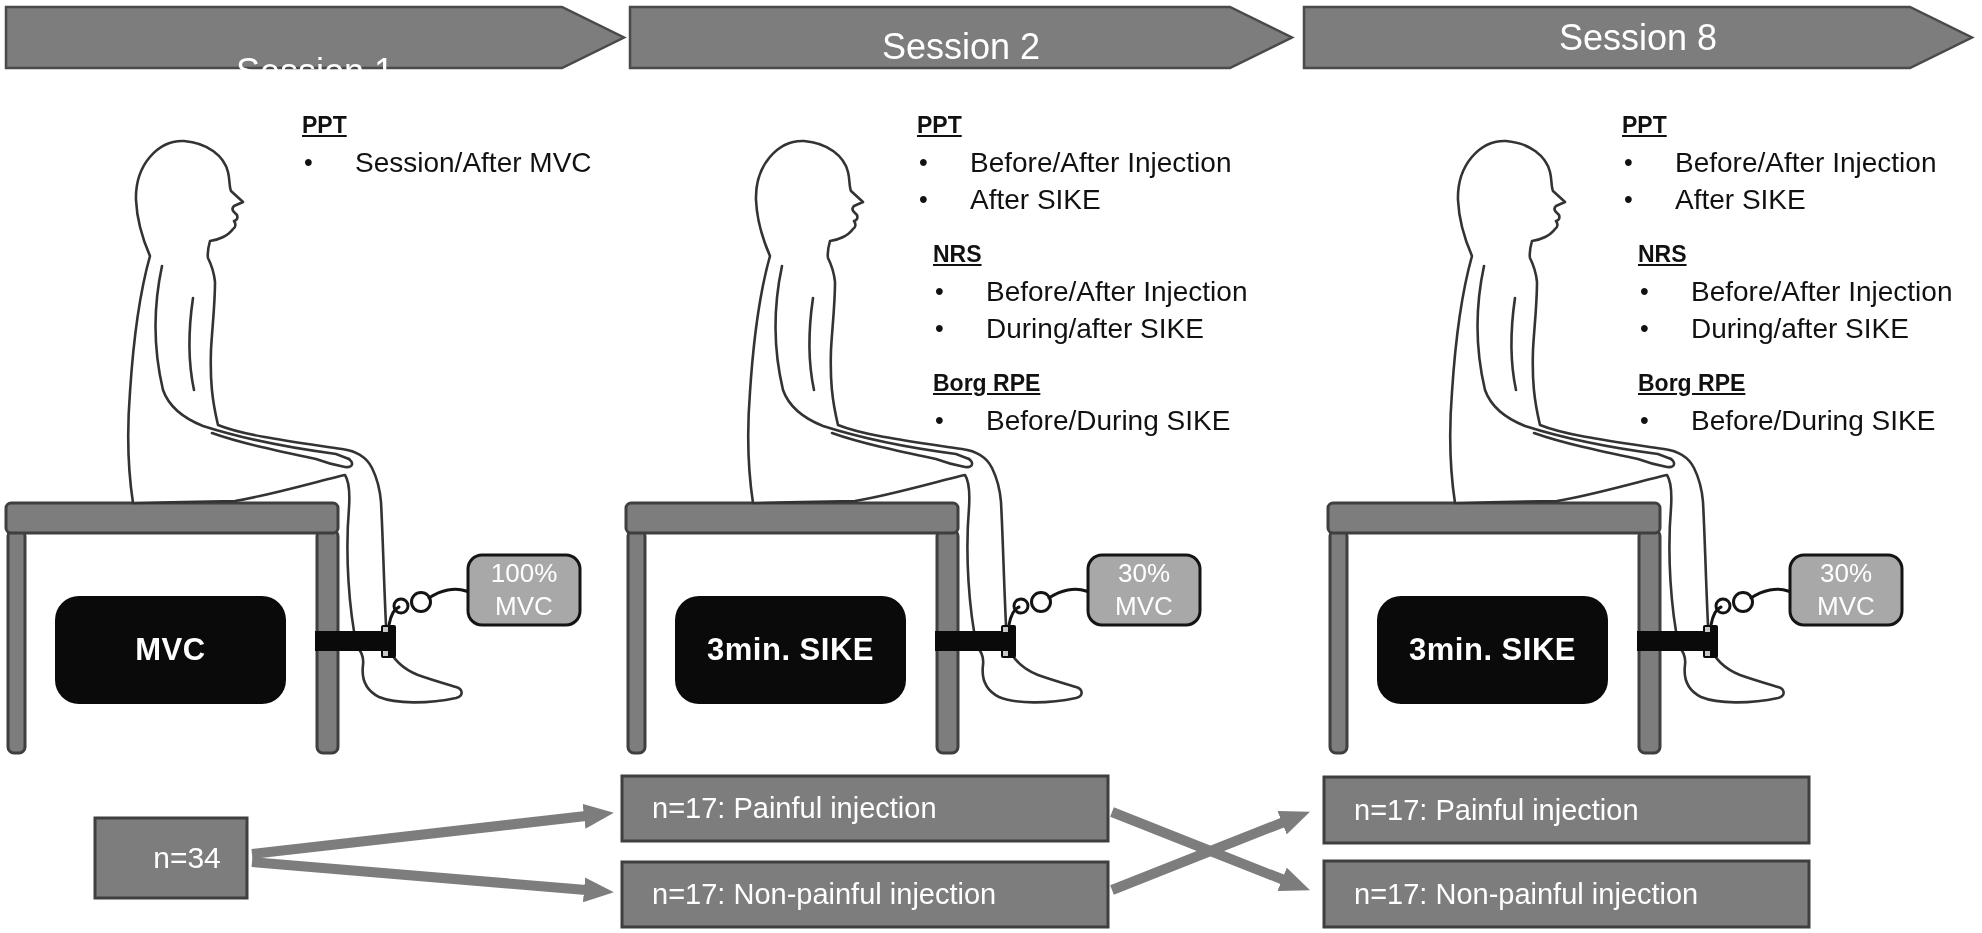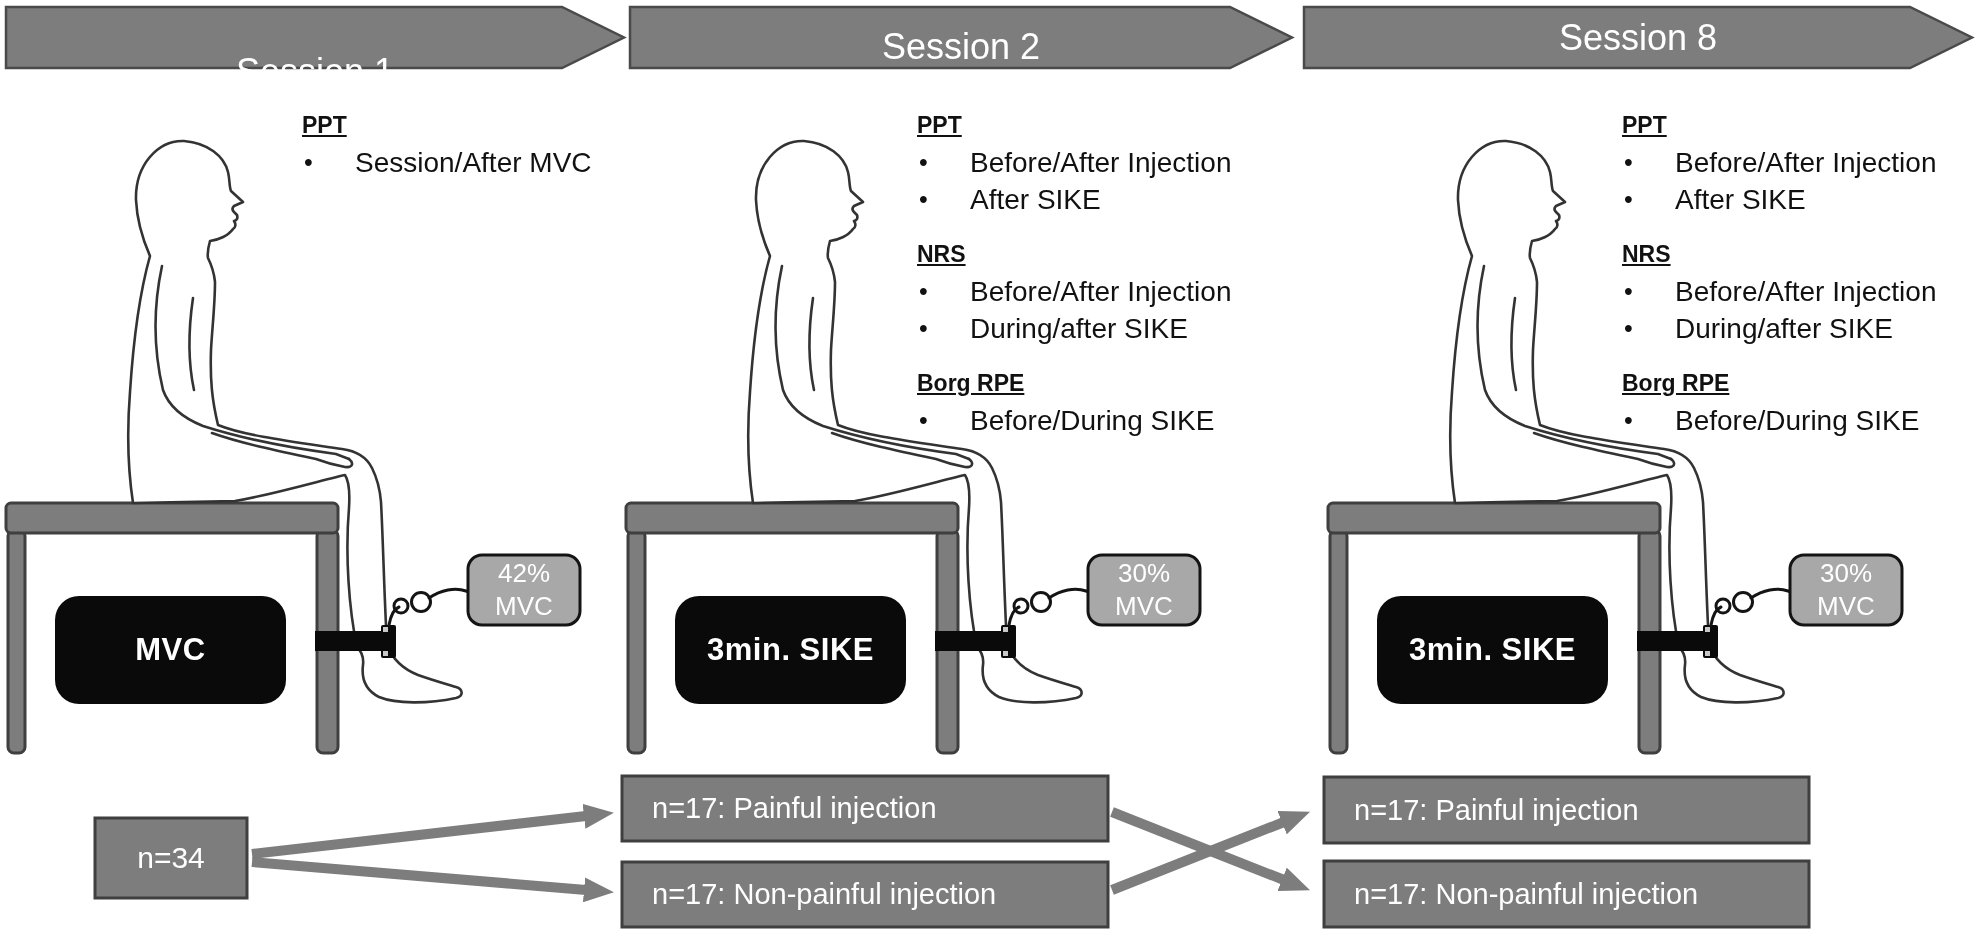--- a/index.html
+++ b/index.html
@@ -19,31 +19,31 @@
   .badge{fill:var(--intensity_fill,#a8a8a8);stroke:#141414;stroke-width:3;}
   .cable{fill:none;stroke:#141414;stroke-width:3;stroke-linecap:round;}
   .buckle{fill:#c8c8c8;}
   .arrow-line{stroke:var(--shape_gray,#7d7d7d);stroke-width:10;fill:none;}
   .ah{fill:var(--shape_gray,#7d7d7d);}
 
   
   .banner-label{display:flex;align-items:center;justify-content:center;
     color:var(--text_white,#fff);font-size:36px;}
   .notes{width:360px;}
-  .note-sec + .note-sec{margin-top:18px;}
+  .note-sec + .note-sec{margin-top:18px;margin-left:16px;}
   .note-title{font-weight:bold;font-size:23px;line-height:37px;text-decoration:underline;}
   .note-item{display:flex;font-size:28px;line-height:37px;}
   .note-item .dot{width:51px;padding-left:2px;font-size:25px;}
   .exercise-label{display:flex;align-items:center;justify-content:center;
     color:var(--text_white,#fff);font-weight:bold;font-size:31px;letter-spacing:0.5px;}
   .pct-label{display:flex;flex-direction:column;align-items:center;justify-content:center;
     color:var(--text_white,#fff);font-size:26px;line-height:33px;}
   .flow-label{display:flex;align-items:center;color:var(--text_white,#fff);
     font-size:29px;padding-left:30px;}
-  .flow-label.center{justify-content:center;padding-left:0;font-size:30px;}
+  .flow-label.center{justify-content:center;padding-left:16px;font-size:30px;}
 </style>
 </head>
 <body>
 
 <div class="stage">
 
   <svg class="diagram" width="1982" height="933" viewBox="0 0 1982 933">
     <defs>
       <marker id="ah" viewBox="0 0 3 2.5" markerWidth="3" markerHeight="2.5" refX="0.2" refY="1.25" orient="auto" markerUnits="strokeWidth">
         <path class="ah" d="M0,0 L3,1.25 L0,2.5 Z"></path>
@@ -216,21 +216,21 @@
         <span>Before/During SIKE</span>
       </div>
     </div>
   </div>
 
   <div class="abs exercise-label" style="left:55px;top:596px;width:231px;height:108px;">MVC</div>
   <div class="abs exercise-label" style="left:675px;top:596px;width:231px;height:108px;">3min. SIKE</div>
   <div class="abs exercise-label" style="left:1377px;top:596px;width:231px;height:108px;">3min. SIKE</div>
 
   <div class="abs pct-label" style="left:468px;top:555px;width:112px;height:70px;">
-    <span>42%</span>
+    <span>100%</span>
     <span>MVC</span>
   </div>
   <div class="abs pct-label" style="left:1088px;top:555px;width:112px;height:70px;">
     <span>30%</span>
     <span>MVC</span>
   </div>
   <div class="abs pct-label" style="left:1790px;top:555px;width:112px;height:70px;">
     <span>30%</span>
     <span>MVC</span>
   </div>

